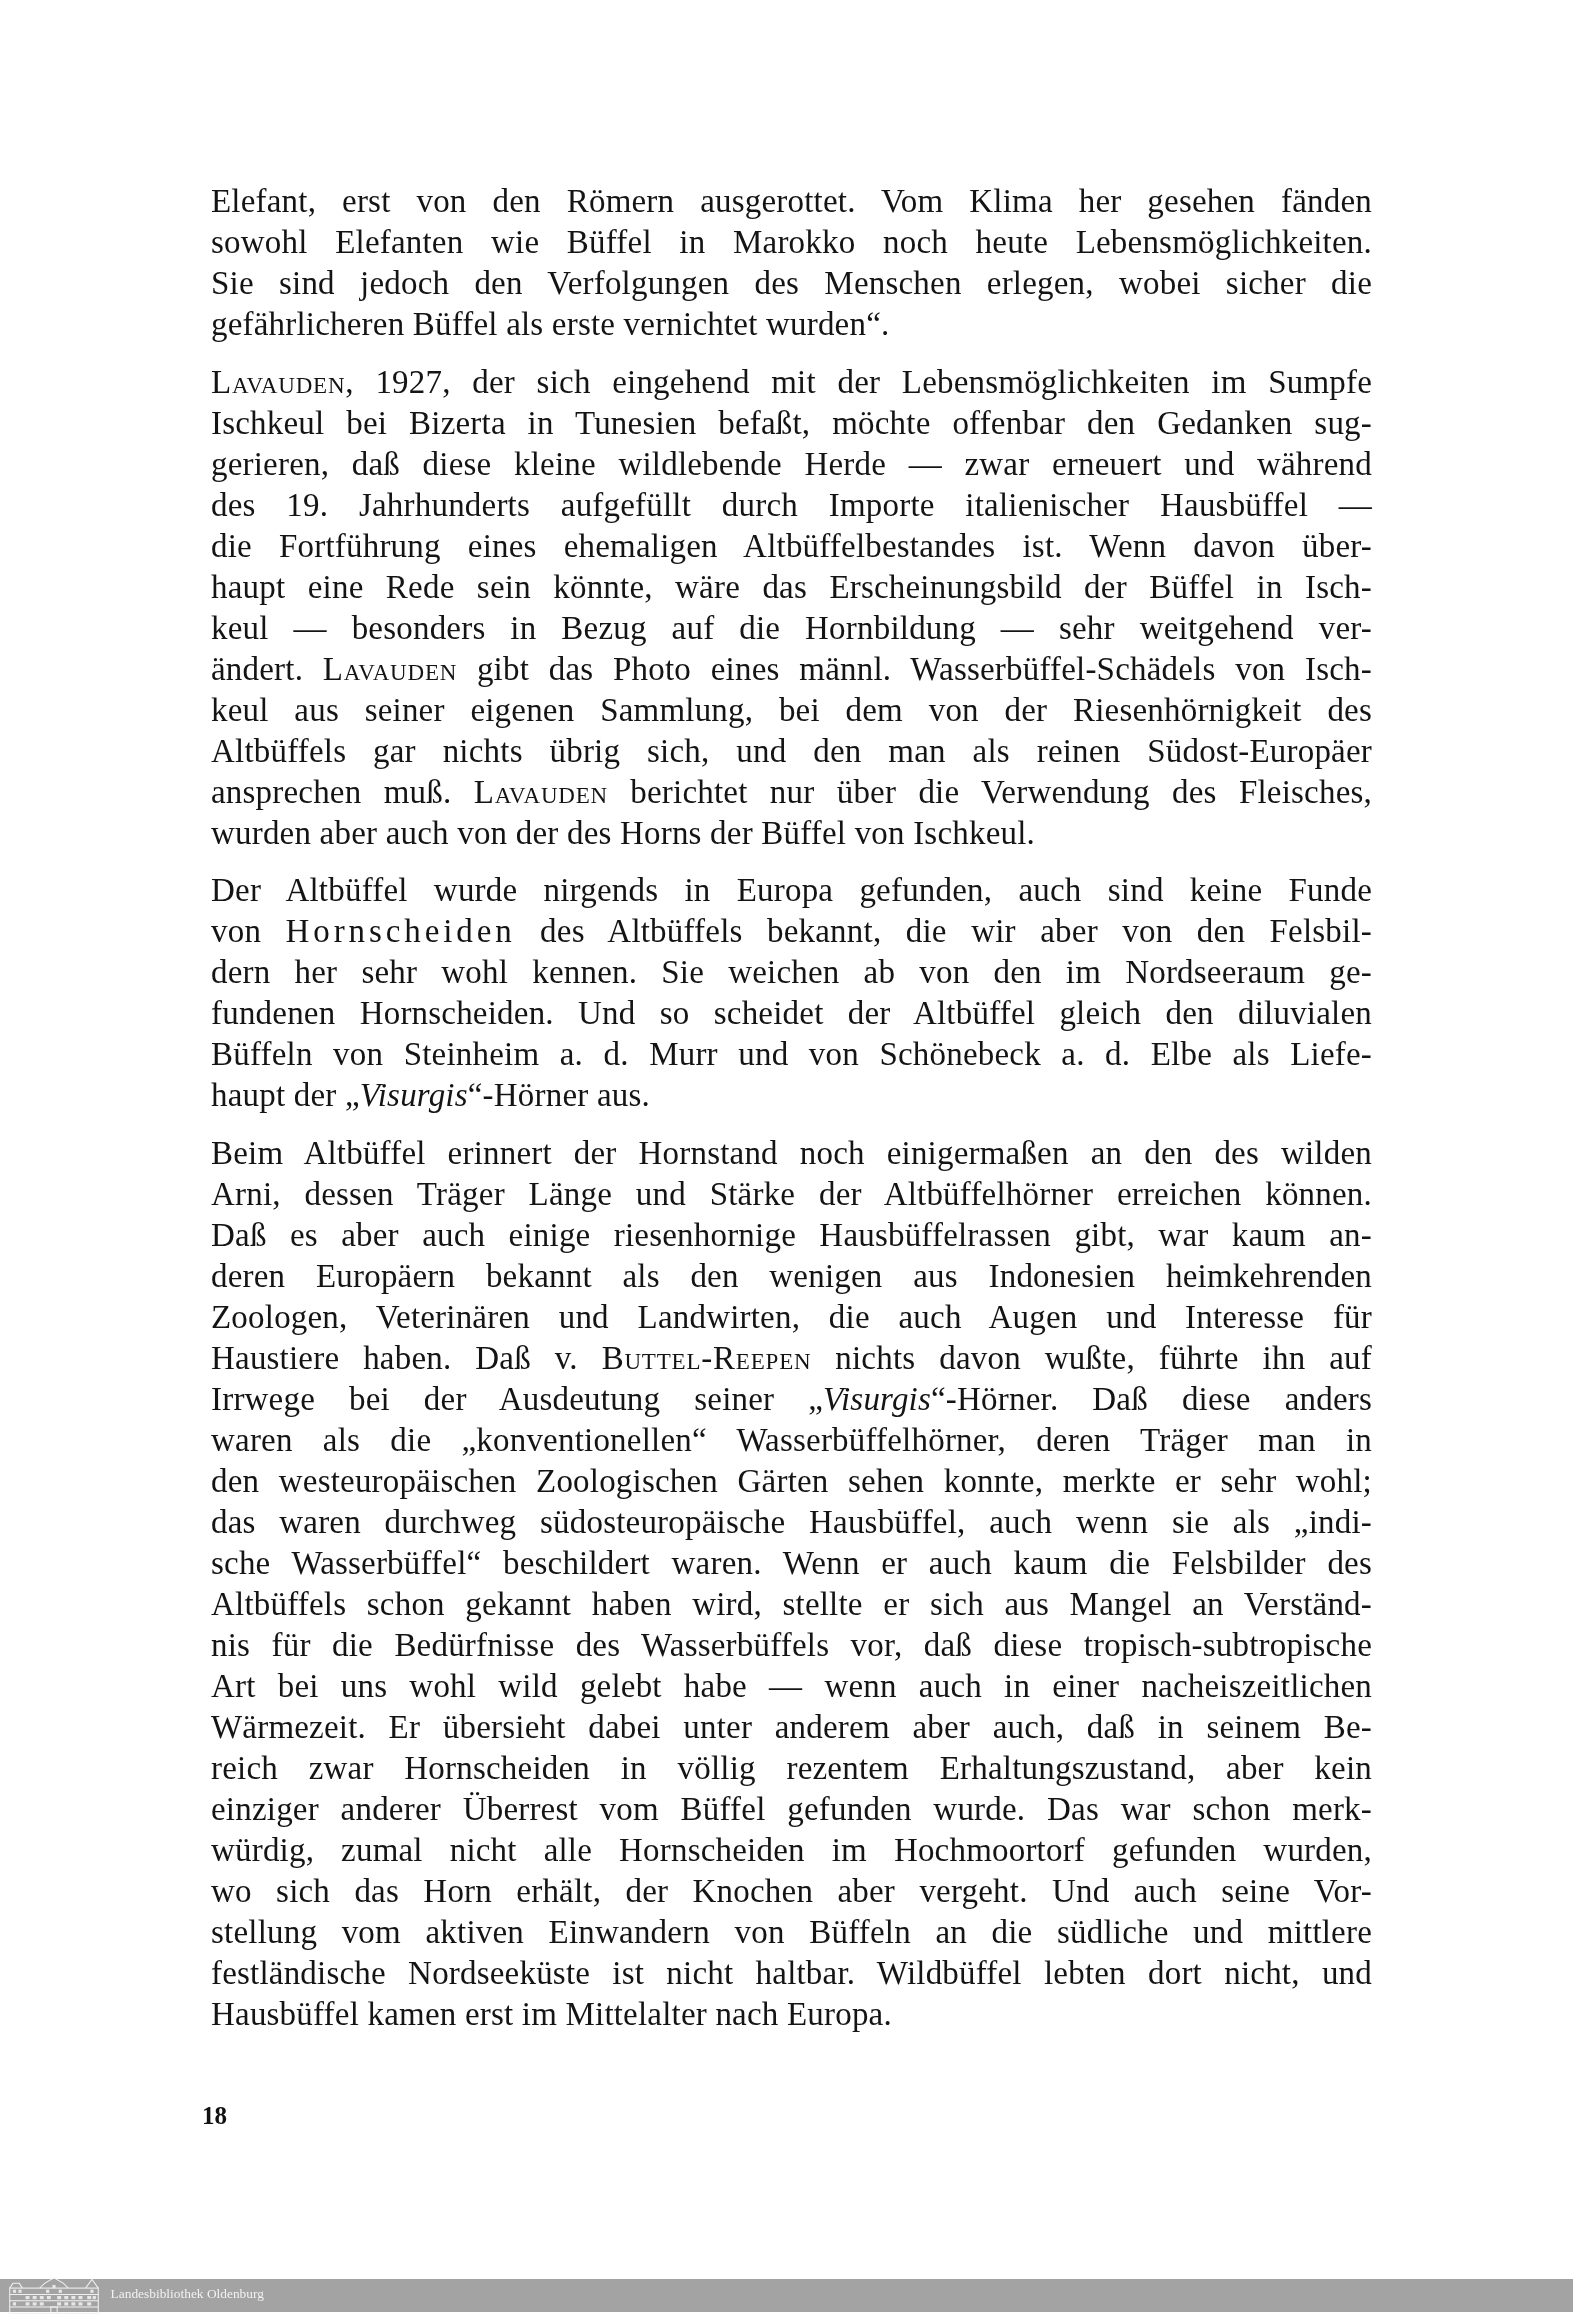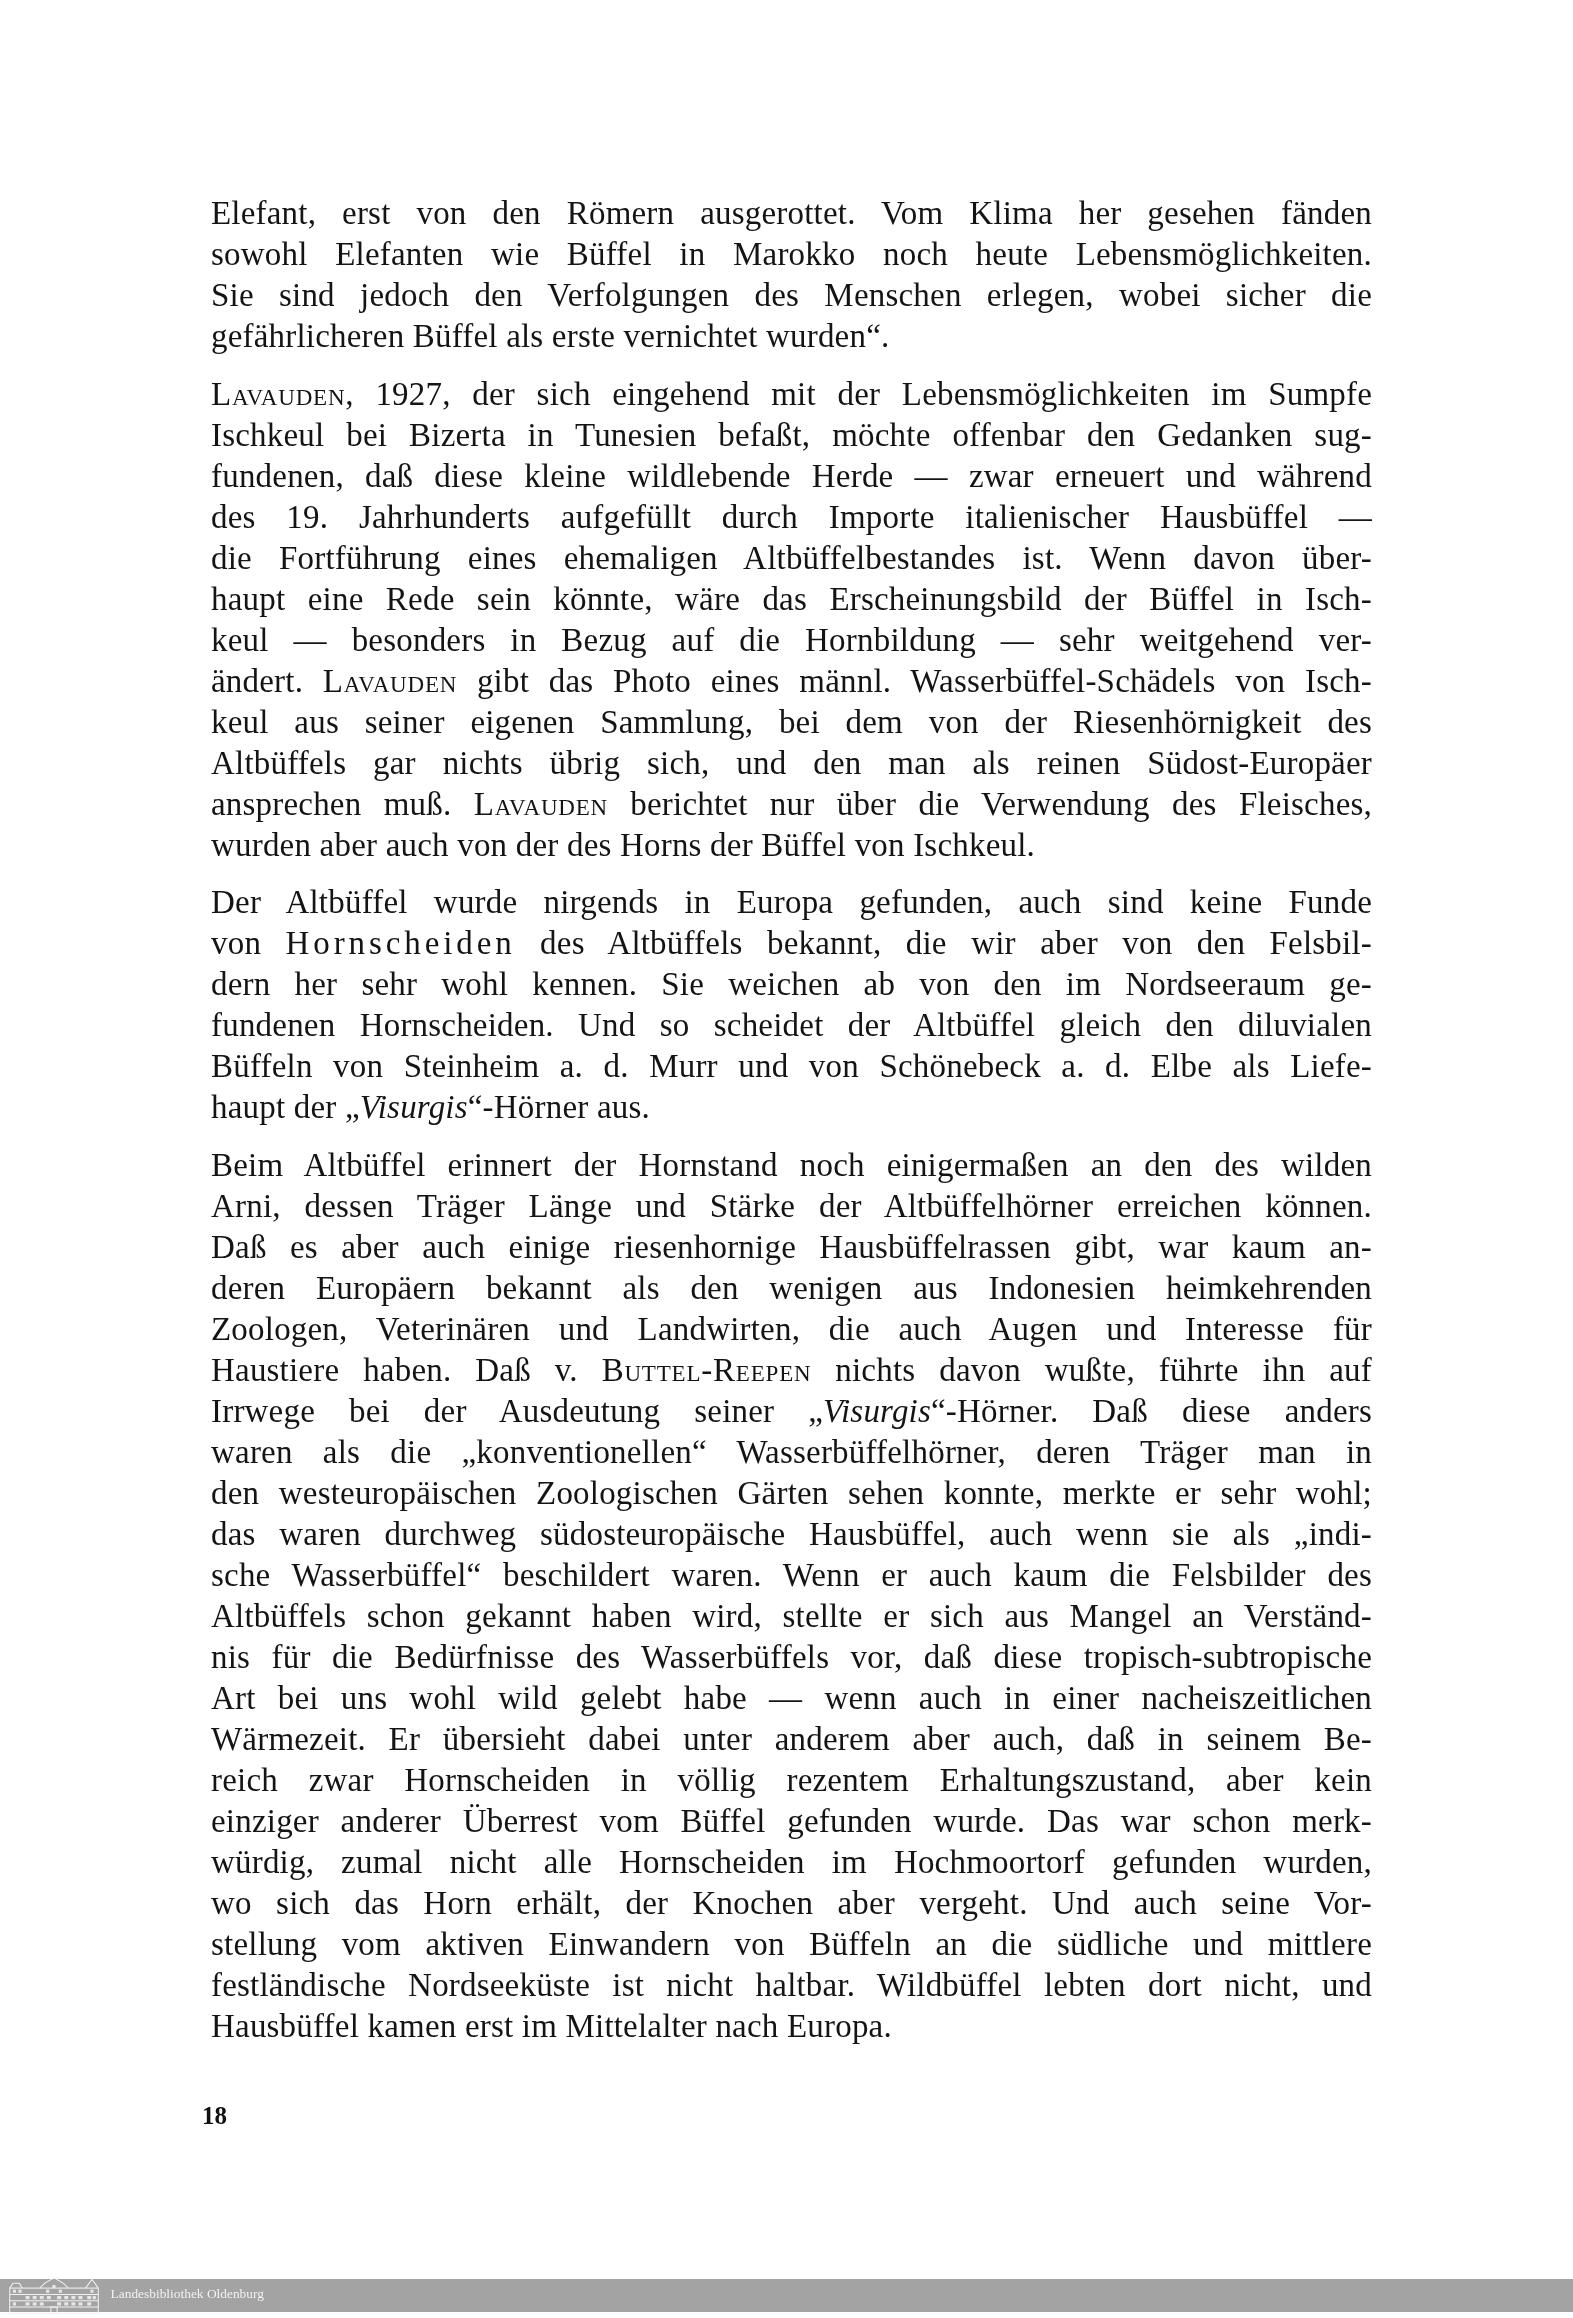--- a/index.html
+++ b/index.html
@@ -11,21 +11,21 @@
       width: 1574px;
       height: 2319px;
       position: relative;
       overflow: hidden;
       font-family: "Liberation Serif", "DejaVu Serif", serif;
       color: #141414;
     }
     .page-body {
       position: absolute;
       left: 211px;
-      top: 193px;
+      top: 181px;
       width: 1161px;
     }
     .para {
       margin: 0 0 16.5px 0;
       font-size: 33px;
       line-height: 41px;
       text-align: justify;
       hyphens: manual;
       letter-spacing: 0.2px;
     }
@@ -88,21 +88,21 @@
 <div class="page-body" id="page-body">
     <p class="para">
       <span class="line"><span>Elefant, erst von den Römern ausgerottet. Vom Klima her gesehen fänden</span></span>
       <span class="line"><span>sowohl Elefanten wie Büffel in Marokko noch heute Lebensmöglichkeiten.</span></span>
       <span class="line"><span>Sie sind jedoch den Verfolgungen des Menschen erlegen, wobei sicher die</span></span>
       <span class="line last"><span>gefährlicheren Büffel als erste vernichtet wurden“.</span></span>
     </p>
     <p class="para">
       <span class="line"><span class="sc">Lavauden</span><span>, 1927, der sich eingehend mit der Lebensmöglichkeiten im Sumpfe</span></span>
       <span class="line"><span>Ischkeul bei Bizerta in Tunesien befaßt, möchte offenbar den Gedanken sug-</span></span>
-      <span class="line"><span>fundenen, daß diese kleine wildlebende Herde — zwar erneuert und während</span></span>
+      <span class="line"><span>gerieren, daß diese kleine wildlebende Herde — zwar erneuert und während</span></span>
       <span class="line"><span>des 19. Jahrhunderts aufgefüllt durch Importe italienischer Hausbüffel —</span></span>
       <span class="line"><span>die Fortführung eines ehemaligen Altbüffelbestandes ist. Wenn davon über-</span></span>
       <span class="line"><span>haupt eine Rede sein könnte, wäre das Erscheinungsbild der Büffel in Isch-</span></span>
       <span class="line"><span>keul — besonders in Bezug auf die Hornbildung — sehr weitgehend ver-</span></span>
       <span class="line"><span>ändert. </span><span class="sc">Lavauden</span><span> gibt das Photo eines männl. Wasserbüffel-Schädels von Isch-</span></span>
       <span class="line"><span>keul aus seiner eigenen Sammlung, bei dem von der Riesenhörnigkeit des</span></span>
       <span class="line"><span>Altbüffels gar nichts übrig sich, und den man als reinen Südost-Europäer</span></span>
       <span class="line"><span>ansprechen muß. </span><span class="sc">Lavauden</span><span> berichtet nur über die Verwendung des Fleisches,</span></span>
       <span class="line last"><span>wurden aber auch von der des Horns der Büffel von Ischkeul.</span></span>
     </p>

